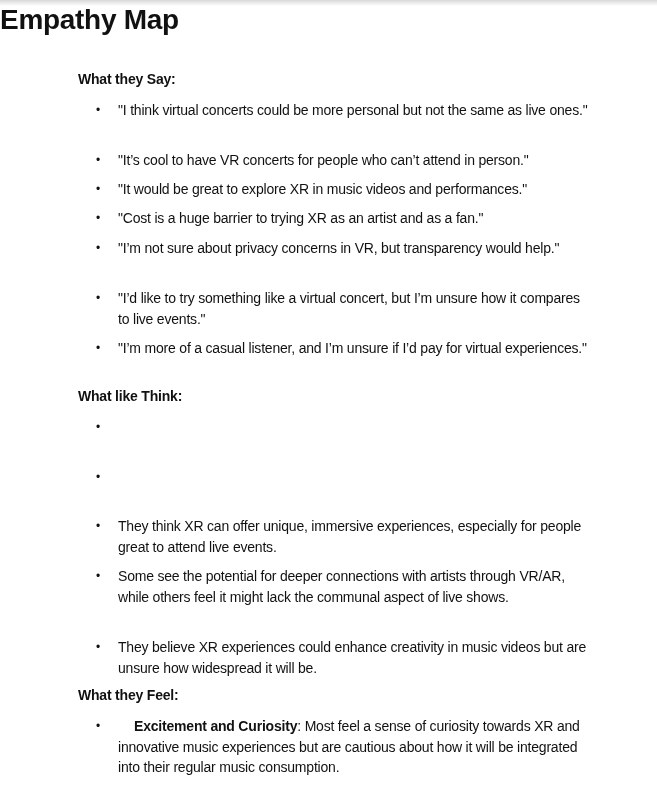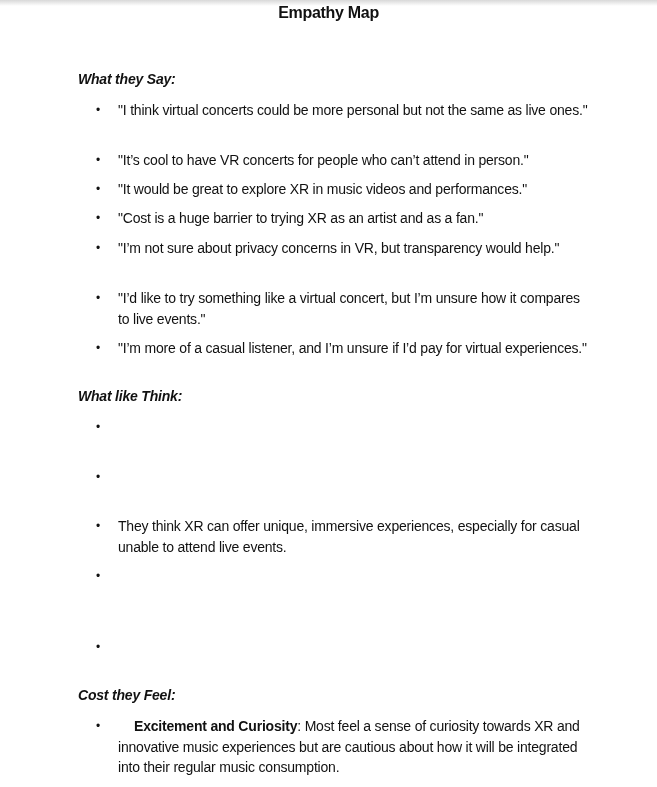--- a/index.html
+++ b/index.html
@@ -9,27 +9,26 @@
     font-family: "Liberation Sans", sans-serif;
     color: #111;
     position: relative;
   }
   .top-shadow {
     position: absolute; left: 0; top: 0; width: 657px; height: 6px;
     background: linear-gradient(#d8d8d8, #ffffff);
   }
   .title {
     position: absolute; left: 0; width: 657px; top: 4px;
-    text-align: center; font-weight: bold; font-size: 16px;
+    text-align: left; font-weight: bold; font-size: 28px;
     letter-spacing: -0.3px;
   }
   .heading {
     position: absolute; left: 78px; font-weight: bold; font-size: 14px;
     letter-spacing: -0.2px;
-    font-style: italic;
   }
   .item {
     position: absolute; left: 118px; width: 470px;
     font-size: 14px; line-height: 20.5px; letter-spacing: -0.2px;
   }
   .bullet {
     position: absolute; left: -22px; top: 0; font-size: 12px;
   }
   b { font-weight: bold; padding-left: 16px; }
 </style>
@@ -74,27 +73,29 @@
 <div class="heading" style="top:388px">What like Think:</div>
 
 <div class="item" style="top:417px">
   <span class="bullet">•</span>
 </div>
 <div class="item" style="top:467px">
   <span class="bullet">•</span>
 </div>
 <div class="item" style="top:516px">
   <span class="bullet">•</span>
-  <span>They think XR can offer unique, immersive experiences, especially for casual unable to attend live events.</span>
+  <span>They think XR can offer unique, immersive experiences, especially for people great to attend live events.</span>
 </div>
 <div class="item" style="top:566px">
   <span class="bullet">•</span>
+  <span>Some see the potential for deeper connections with artists through VR/AR, while others feel it might lack the communal aspect of live shows.</span>
 </div>
 <div class="item" style="top:637px">
   <span class="bullet">•</span>
+  <span>They believe XR experiences could enhance creativity in music videos but are unsure how widespread it will be.</span>
 </div>
 
-<div class="heading" style="top:687px">Cost they Feel:</div>
+<div class="heading" style="top:687px">What they Feel:</div>
 
 <div class="item" style="top:716px">
   <span class="bullet">•</span>
   <b>Excitement and Curiosity</b><span>: Most feel a sense of curiosity towards XR and innovative music experiences but are cautious about how it will be integrated into their regular music consumption.</span>
 </div>
 
 </body></html>

